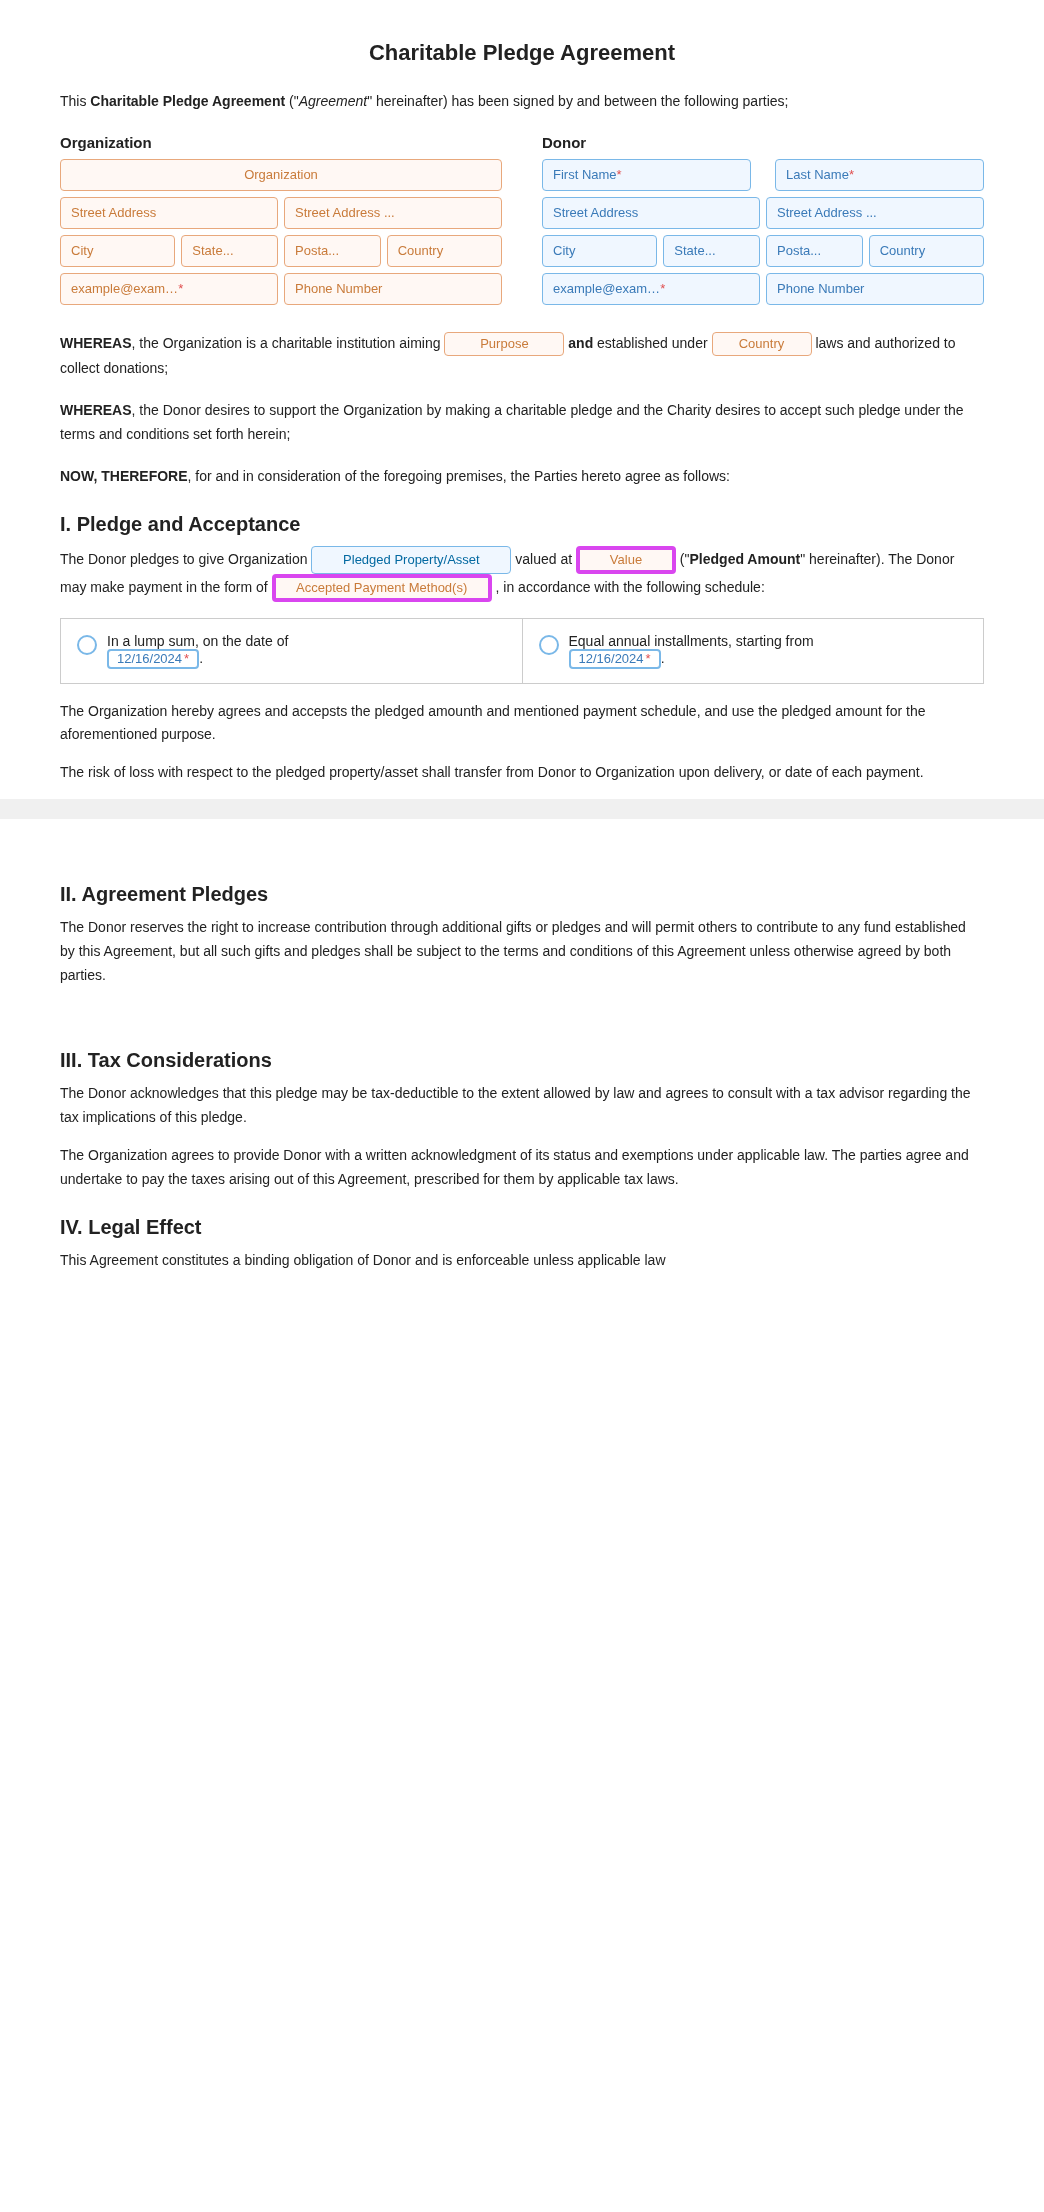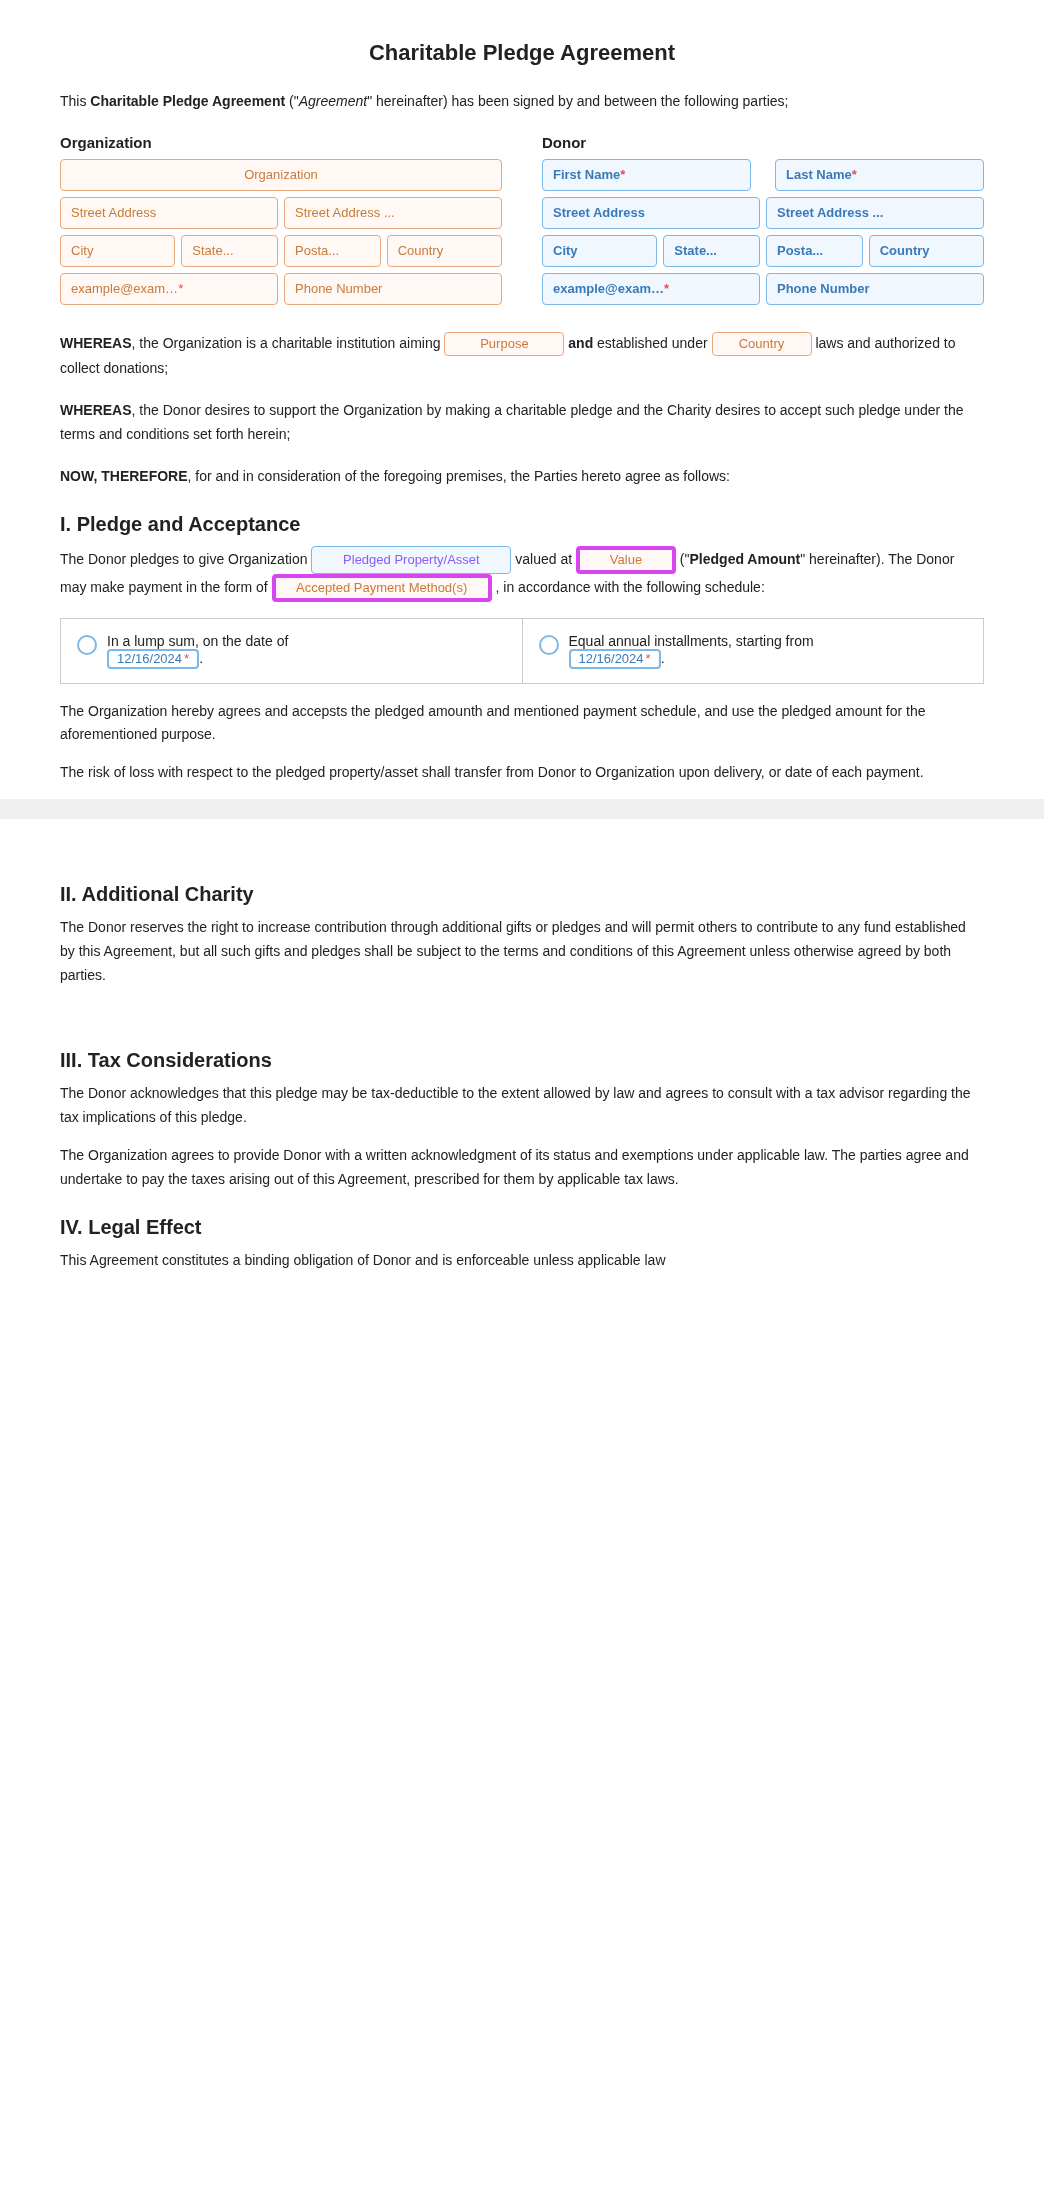--- a/index.html
+++ b/index.html
@@ -59,21 +59,20 @@
     }
     .field.orange {
       border-color: #e8a87c;
       background: #fff8f4;
       color: #c97b3a;
     }
     .field.blue {
       border-color: #7ab8e8;
       background: #f0f7ff;
       color: #3a7ab8;
-      font-weight: bold;
     }
     .field.required::after {
       content: ' *';
       color: #e05050;
     }
     .field-full { width: 100%; }
     .field-street { flex: 1.5; }
     .field-street2 { flex: 1.5; }
     .field-city { flex: 1; }
     .field-state { flex: 0.8; }
@@ -120,21 +119,21 @@
       font-size: 13px;
       vertical-align: middle;
       min-width: 80px;
       height: 28px;
       align-items: center;
       justify-content: center;
     }
     .inline-blue {
       border: 1px solid #7ab8e8;
       background: #f0f7ff;
-      color: #8b5cf6;
+      color: #0369a1;
     }
     .inline-orange {
       border: 4px solid #d946ef;
       background: #fff8f4;
       color: #c97b3a;
     }
     .schedule-table {
       width: 100%;
       border: 1px solid #ccc;
       border-radius: 4px;
@@ -304,21 +303,21 @@
   </tbody>
     </table>
 
   <p class="body-text">The Organization hereby agrees and accepsts the pledged amounth and mentioned payment schedule, and use the pledged amount for the aforementioned purpose.</p>
   <p class="body-text">The risk of loss with respect to the pledged property/asset shall transfer from Donor to Organization upon delivery, or date of each payment.</p>
 
   <div class="gray-section"></div>
 
   <div style="height:40px;"></div>
 
-  <h2 class="section-heading">II. Additional Charity</h2>
+  <h2 class="section-heading">II. Agreement Pledges</h2>
   <p class="body-text">The Donor reserves the right to increase contribution through additional gifts or pledges and will permit others to contribute to any fund established by this Agreement, but all such gifts and pledges shall be subject to the terms and conditions of this Agreement unless otherwise agreed by both parties.</p>
 
   <div style="height:24px;"></div>
 
   <h2 class="section-heading">III. Tax Considerations</h2>
   <p class="body-text">The Donor acknowledges that this pledge may be tax-deductible to the extent allowed by law and agrees to consult with a tax advisor regarding the tax implications of this pledge.</p>
   <p class="body-text">The Organization agrees to provide Donor with a written acknowledgment of its status and exemptions under applicable law. The parties agree and undertake to pay the taxes arising out of this Agreement, prescribed for them by applicable tax laws.</p>
 
   <h2 class="section-heading">IV. Legal Effect</h2>
   <p class="body-text">This Agreement constitutes a binding obligation of Donor and is enforceable unless applicable law</p>

